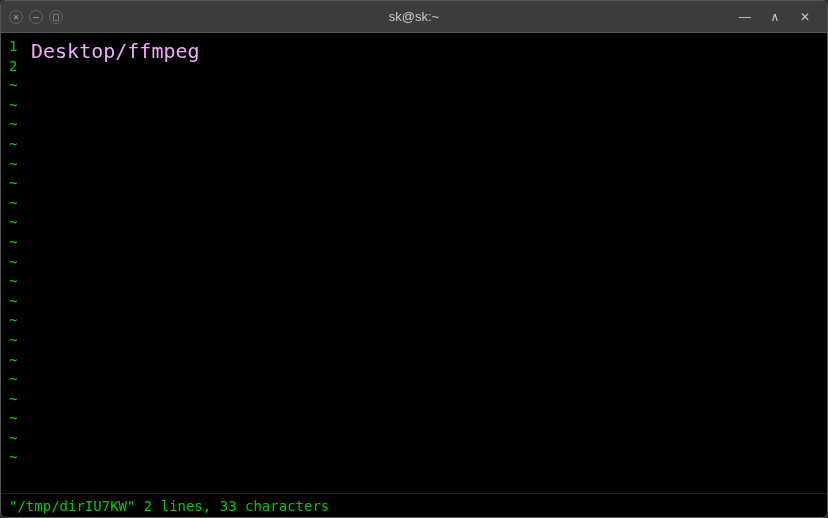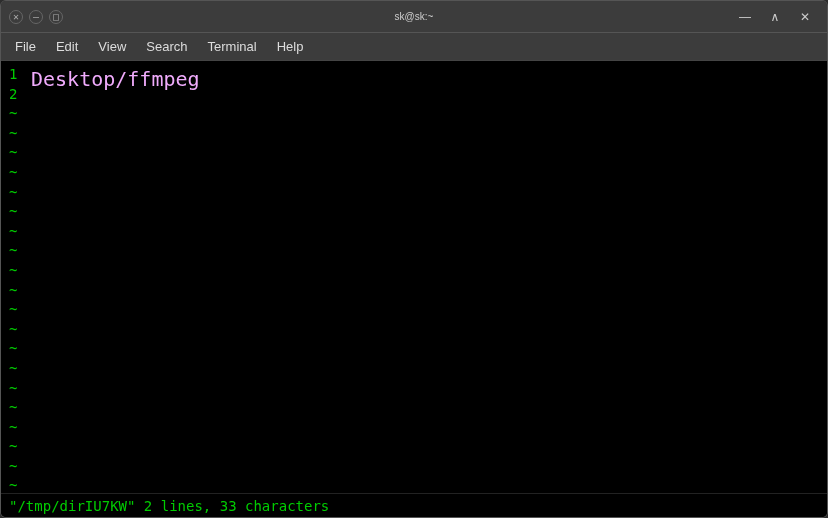--- a/index.html
+++ b/index.html
@@ -54,21 +54,21 @@
       display: flex;
       align-items: center;
       justify-content: center;
       cursor: pointer;
       font-size: 10px;
       color: #aaa;
     }
 
     .title-bar-text {
       color: #ccc;
-      font-size: 10px;
+      font-size: 13px;
       font-family: sans-serif;
     }
 
     .title-bar-right {
       position: absolute;
       right: 8px;
       display: flex;
       gap: 2px;
       align-items: center;
     }
@@ -182,28 +182,20 @@
       <div class="window-btn">□</div>
     </div>
     <span class="title-bar-text">sk@sk:~</span>
     <div class="title-bar-right">
       <button class="title-btn">—</button>
       <button class="title-btn">∧</button>
       <button class="title-btn">✕</button>
     </div>
   </div>
 
-  <div class="menu-bar">
-    <span class="menu-item">File</span>
-    <span class="menu-item">Edit</span>
-    <span class="menu-item">View</span>
-    <span class="menu-item">Search</span>
-    <span class="menu-item">Terminal</span>
-    <span class="menu-item">Help</span>
-  </div>
 
   <div class="terminal-area">
     <div class="terminal-content">
       <div class="line-numbers">
         <span class="line-num">1</span>
         <span class="line-num">2</span>
         <span class="line-num tilde-line">~</span>
         <span class="line-num tilde-line">~</span>
         <span class="line-num tilde-line">~</span>
         <span class="line-num tilde-line">~</span>

